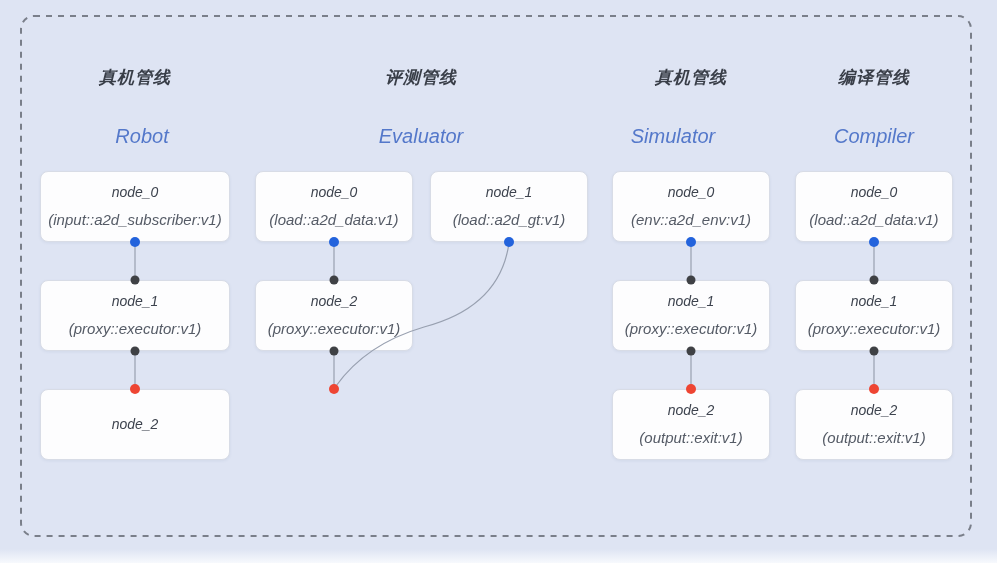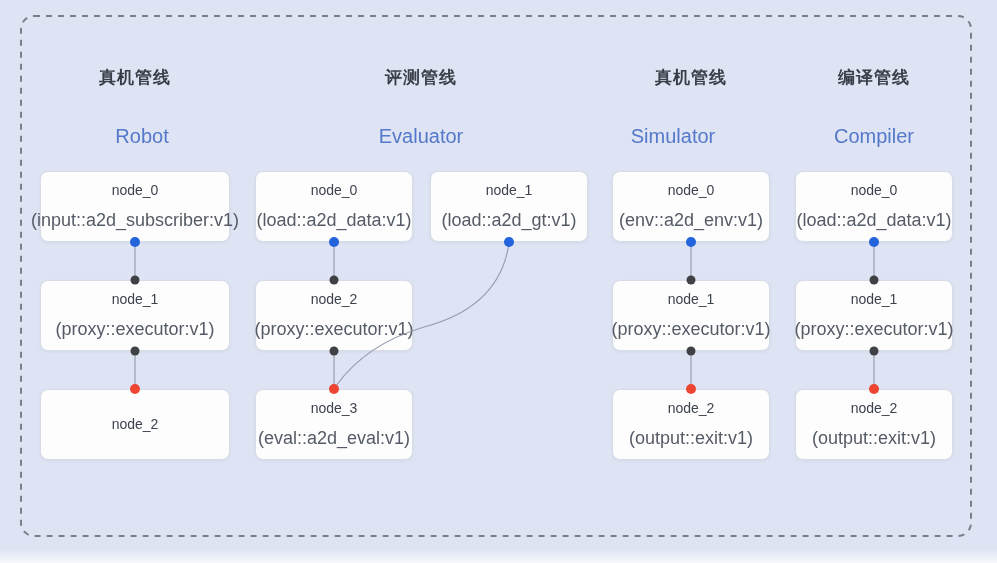--- a/index.html
+++ b/index.html
@@ -16,20 +16,21 @@
     --node-title:#3d434e;
     --node-sub:#555b66;
   }
   html,body{margin:0;padding:0;background:#fff;}
   body{font-family:"Liberation Sans","DejaVu Sans",sans-serif;}
   .canvas{
     position:relative;
     width:997px;height:563px;
     background:linear-gradient(180deg,var(--bg) 0%,var(--bg) 97.5%,#f7f9fd 100%);
     overflow:hidden;
+    font-style:italic;
   }
   .overlay{
     position:absolute;left:0;top:0;width:997px;height:563px;
     pointer-events:none;z-index:5;
   }
   .border-rect{fill:none;stroke:var(--border-color);stroke-width:2;stroke-dasharray:6 6;}
   .edge{fill:none;stroke:var(--edge-color);stroke-width:1.2;}
   .dot-blue{fill:var(--dot-blue);}
   .dot-black{fill:var(--dot-black);}
   .dot-red{fill:var(--dot-red);}
@@ -47,21 +48,21 @@
   .box{
     position:absolute;width:158px;height:71px;box-sizing:border-box;
     background:var(--box-bg);
     border:1px solid var(--box-border);
     border-radius:8px;
     box-shadow:0 1px 3px rgba(70,85,130,0.08);
     display:flex;flex-direction:column;align-items:center;justify-content:center;
     gap:11px;z-index:1;
   }
   .box .node-title{font-size:14px;color:var(--node-title);line-height:1.2;}
-  .box .node-sub{font-size:18px;color:var(--node-sub);line-height:1.2;white-space:nowrap;}
+  .box .node-sub{font-size:15px;color:var(--node-sub);line-height:1.2;white-space:nowrap;}
   .w190{width:190px;}
 
   
   #b-r0{left:40px;top:171px;}  #b-r1{left:40px;top:280px;}  #b-r2{left:40px;top:389px;}
   #b-e0{left:255px;top:171px;} #b-e1{left:430px;top:171px;}
   #b-e2{left:255px;top:280px;} #b-e3{left:255px;top:389px;}
   #b-s0{left:612px;top:171px;} #b-s1{left:612px;top:280px;} #b-s2{left:612px;top:389px;}
   #b-c0{left:795px;top:171px;} #b-c1{left:795px;top:280px;} #b-c2{left:795px;top:389px;}
 </style>
 </head>
@@ -95,24 +96,20 @@
     <div class="node-title">node_0</div>
     <div class="node-sub">(load::a2d_data:v1)</div>
   </div>
   <div class="box" id="b-e1">
     <div class="node-title">node_1</div>
     <div class="node-sub">(load::a2d_gt:v1)</div>
   </div>
   <div class="box" id="b-e2">
     <div class="node-title">node_2</div>
     <div class="node-sub">(proxy::executor:v1)</div>
-  </div>
-  <div class="box" id="b-e3">
-    <div class="node-title">node_3</div>
-    <div class="node-sub">(eval::a2d_eval:v1)</div>
   </div>
 
   <div class="box" id="b-s0">
     <div class="node-title">node_0</div>
     <div class="node-sub">(env::a2d_env:v1)</div>
   </div>
   <div class="box" id="b-s1">
     <div class="node-title">node_1</div>
     <div class="node-sub">(proxy::executor:v1)</div>
   </div>

